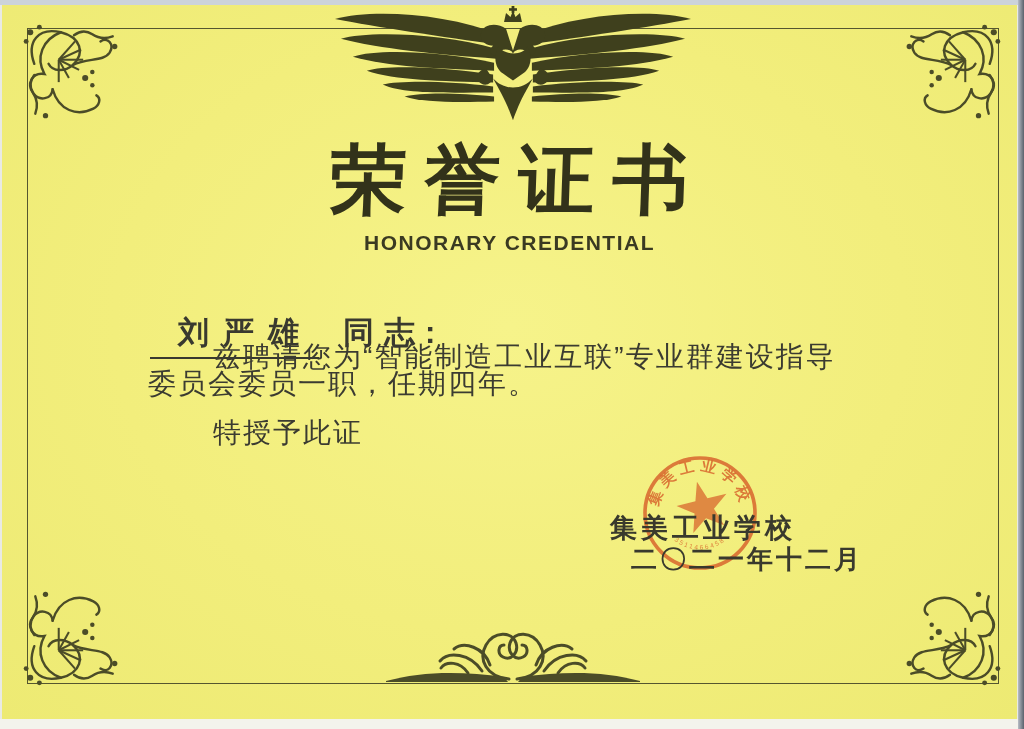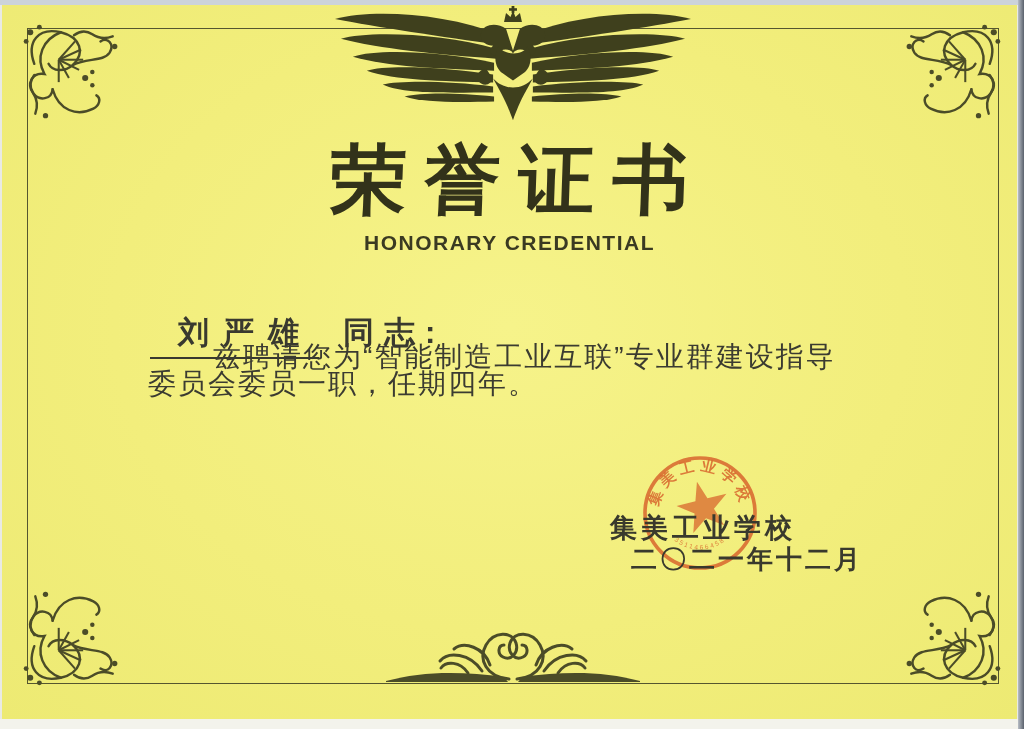--- a/index.html
+++ b/index.html
@@ -235,20 +235,21 @@
     </svg>
   </div>
 
   <div class="title">荣誉证书</div>
   <div class="subtitle">HONORARY CREDENTIAL</div>
 
   <div class="recipient-line"><span class="recipient-name">刘严雄</span><span class="salutation">同志:</span></div>
 
   <div class="body-line l1">兹聘请您为“智能制造工业互联”专业群建设指导</div>
   <div class="body-line l2">委员会委员一职，任期四年。</div>
+  <div class="body-line l3">特授予此证</div>
 
   <div class="seal">
     <svg viewBox="0 0 134 134">
       <defs>
         <path id="sealTopArc" d="M 25,67 A 42,42 0 0 1 109,67" fill="none"></path>
         <path id="sealBottomArc" d="M 29,78 A 41,41 0 0 0 105,78" fill="none"></path>
       </defs>
       <circle cx="67" cy="67" r="55" fill="none" stroke="#d7622b" stroke-width="3.6" opacity="0.92"></circle>
       <polygon points="70,35 76.2,53.5 95.7,53.7 80,65.2 85.9,83.8 70,72.5 54.1,83.8 60,65.2 44.3,53.7 63.8,53.5" transform="rotate(-14 70 60)" fill="#d7622b" opacity="0.8"></polygon>
       <text font-size="15" font-weight="bold" fill="#d7622b" opacity="0.92" letter-spacing="5">

